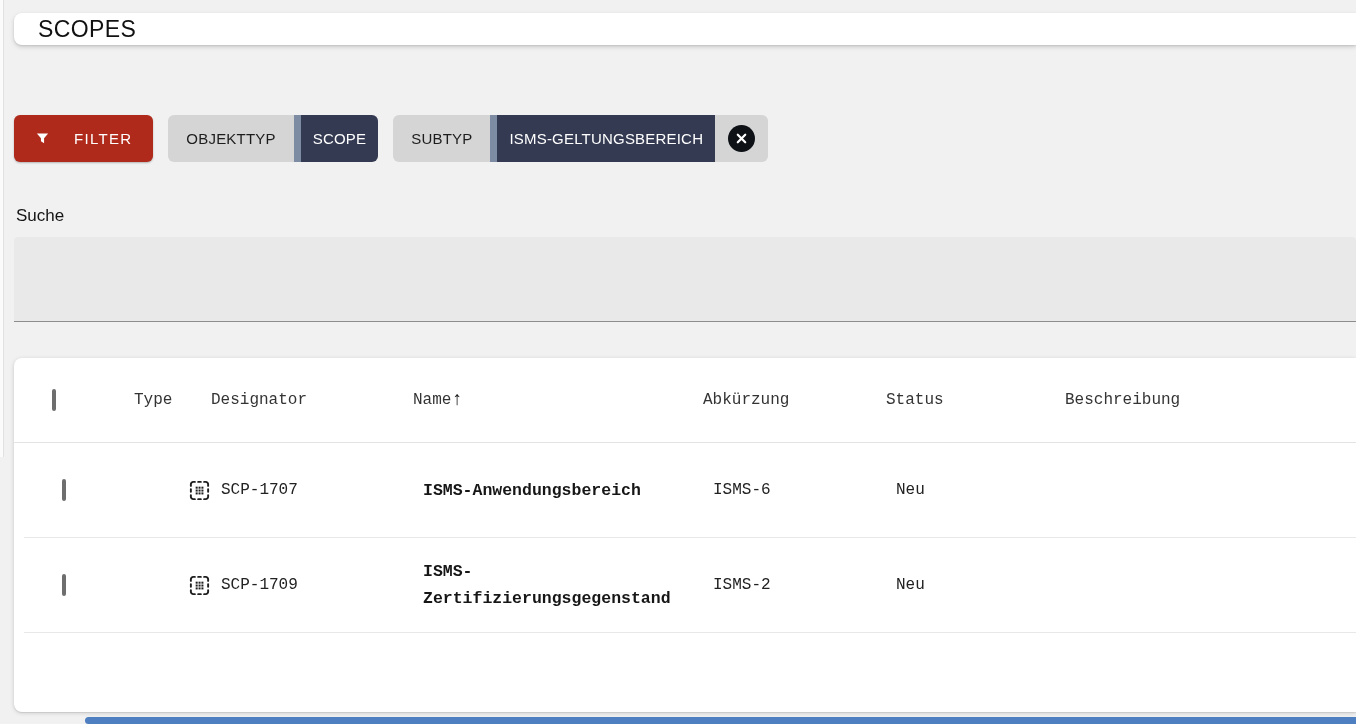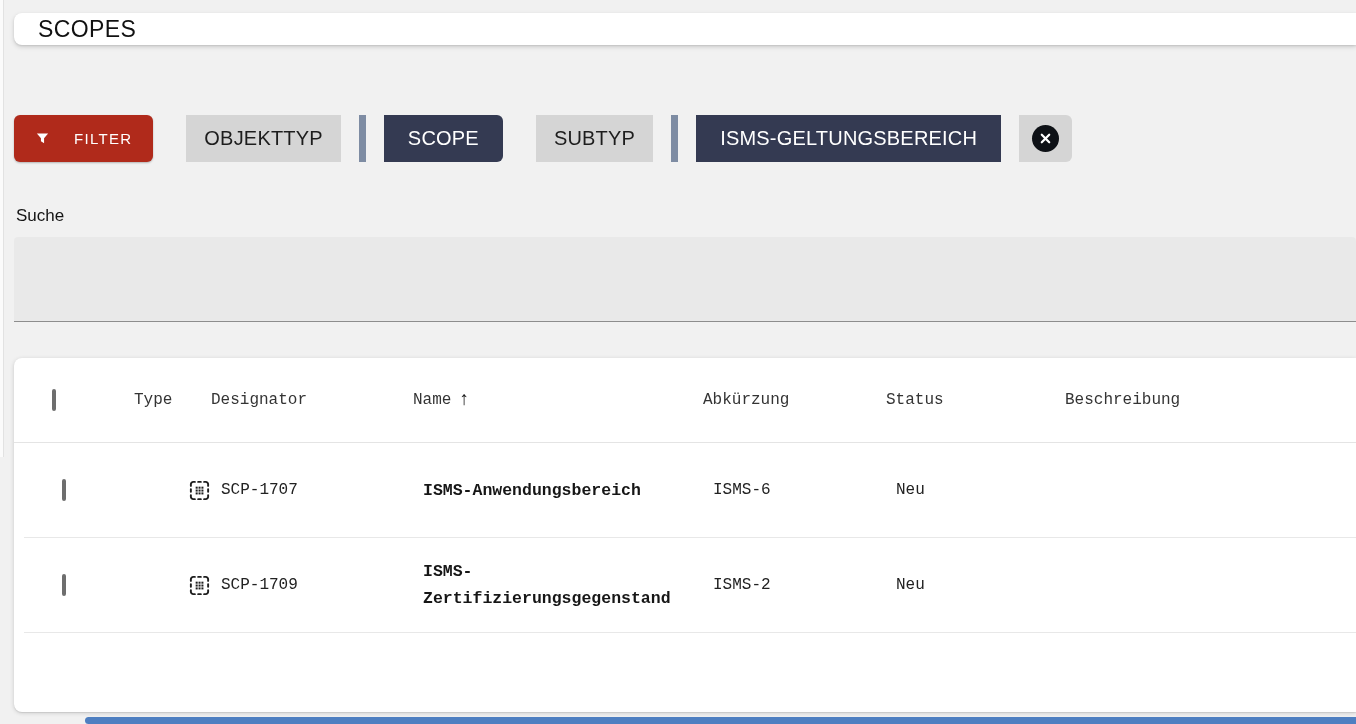--- a/index.html
+++ b/index.html
@@ -40,25 +40,25 @@
     border-radius:6px; padding:0 21px; height:47px;
     font-family:inherit; font-size:15px; font-weight:500; letter-spacing:1.3px;
     box-shadow:0 1px 2px rgba(0,0,0,.25);
   }
   .filter-btn svg { display:block; }
   .chip {
     display:flex; align-items:stretch; border-radius:6px; overflow:hidden;
     height:47px;
   }
   .chip-seg {
-    display:flex; align-items:center; font-size:20px; letter-spacing:.2px;margin-left:18px;
+    display:flex; align-items:center; font-size:15px; letter-spacing:.2px;
   }
   .seg-key { background:#d5d5d5; color:#1d1d1d; padding:0 18px; }
   .seg-sep { width:7px; background:#7e8ca3; }
-  .seg-val { background:#343a52; color:#ffffff; padding:0 24px; }
+  .seg-val { background:#343a52; color:#ffffff; padding:0 12px; }
   .seg-close { background:#d5d5d5; padding:0 13px; }
   .close-btn {
     width:27px; height:27px; border-radius:50%;
     background:#0e1116; border:none; cursor:pointer;
     display:flex; align-items:center; justify-content:center;
   }
   .close-btn svg { display:block; }
 
   
   .search-label {
@@ -80,21 +80,21 @@
     font-family:Liberation Mono, monospace;
   }
   .tgrid {
     display:grid;
     grid-template-columns:82px 77px 202px 290px 183px 179px 1fr;
     align-items:center;
     padding-left:38px;
   }
   .thead { height:85px; border-bottom:1px solid #e4e4e4; }
   .th { font-size:16px; color:#343434; font-weight:400; }
-  .th-name { display:flex; align-items:center; gap:7px; cursor:pointer; }
+  .th-name { display:flex; align-items:center; cursor:pointer; }
   .sort-arrow { font-size:19px; font-weight:700; color:#1a1a1a; line-height:1; }
   .trow { height:95px; border-bottom:1px solid #e8e8e8;margin-left:10px; }
   .checkbox {
     width:20px; height:20px; border:2px solid #6e6e6e; border-radius:2px;
     background:transparent; cursor:pointer;
   }
   .type-icon { margin-left:44px; display:flex; }
   .cell { font-size:16px; color:#222; }
   .cell-name { font-weight:700; font-size:16.5px; color:#161616; line-height:27px; padding-right:34px; }
 

